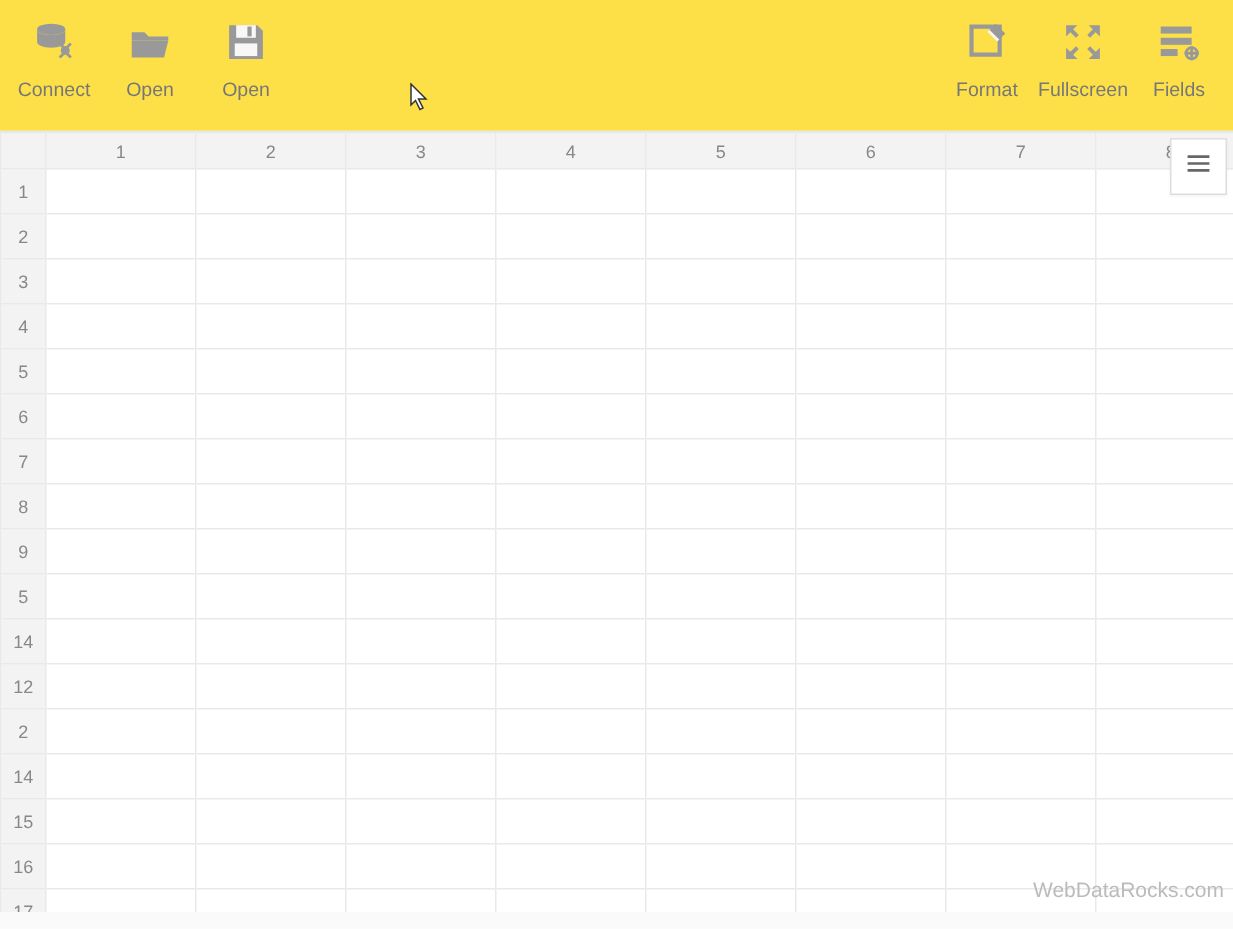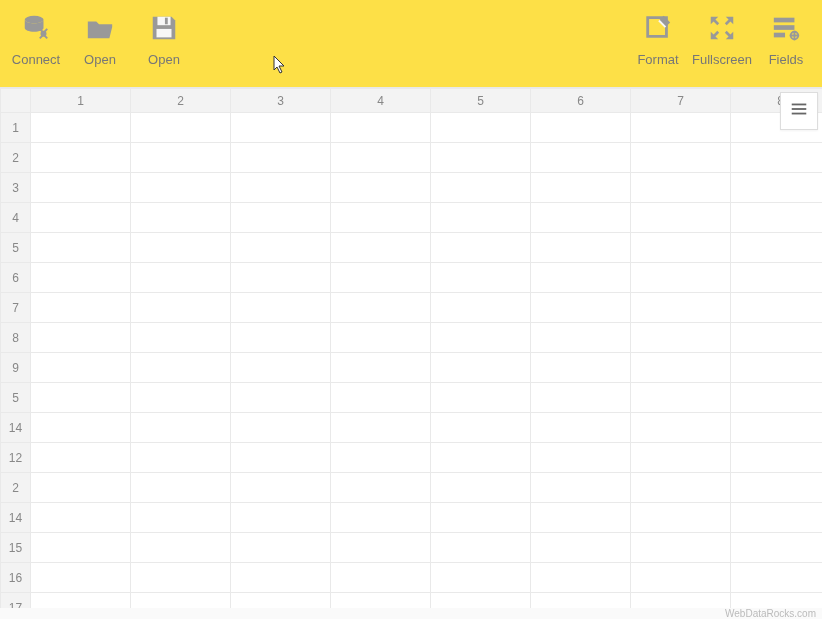--- a/index.html
+++ b/index.html
@@ -80,23 +80,23 @@
     display: flex;
     align-items: center;
     justify-content: center;
     cursor: pointer;
     box-shadow: 0 1px 2px rgba(0,0,0,0.05);
   }
   .hamburger svg { stroke: #666; }
 
   .credit {
     position: absolute;
-    bottom: 0;
+    bottom: 18px;
     right: 6px;
-    font-size: 10px;
+    font-size: 14px;
     color: #bbb;
   }
 
   .cursor {
     position: absolute;
     left: 273px;
     top: 55px;
     width: 14px;
     height: 20px;
     pointer-events: none;

